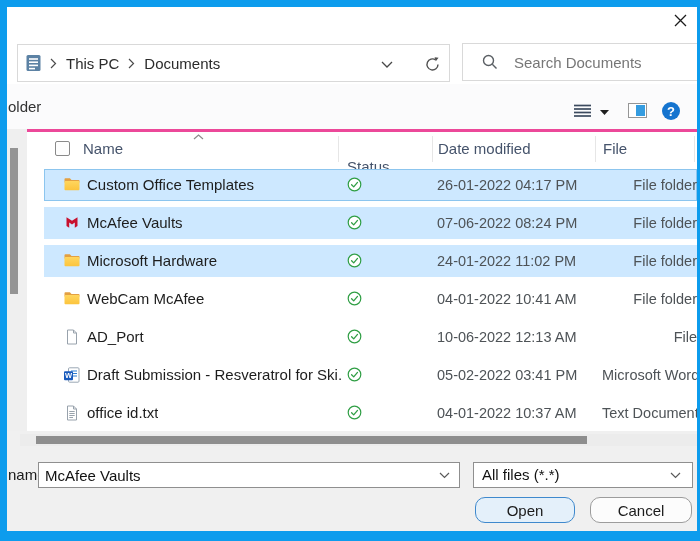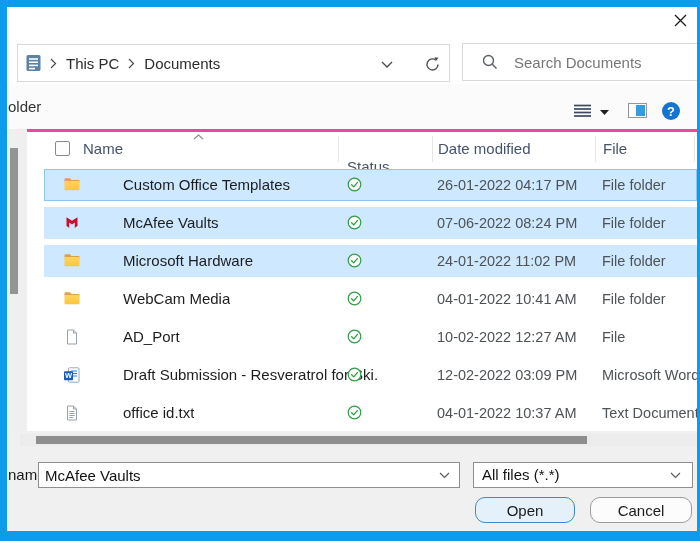--- a/index.html
+++ b/index.html
@@ -36,24 +36,24 @@
   .hdr .lbl{position:absolute;top:0;height:34px;line-height:34px;font-size:15px;color:#45536b;cursor:pointer;white-space:nowrap;}
   .hdr-sep{position:absolute;top:4px;width:1px;height:26px;background:#e6e6e6;}
   .hdr-check{position:absolute;left:28px;top:9px;width:15px;height:15px;border:1px solid #898989;border-radius:2px;background:#fdfdfd;cursor:pointer;}
   .sortcaret{position:absolute;left:166px;top:2px;}
   
   .row{position:relative;height:38px;cursor:pointer;}
   .row .hl{position:absolute;left:17px;right:0;top:3px;bottom:3px;background:transparent;}
   .row.selected .hl{background:var(--sel,#cde8ff);}
   .row.focused .hl{border:1px solid #8cc5ee;}
   .c-icon{position:absolute;left:37px;top:11px;width:16px;height:16px;}
-  .c-name{position:absolute;left:60px;top:0;height:38px;line-height:38px;font-size:15px;color:#1d1d1d;max-width:254px;white-space:nowrap;overflow:hidden;margin-left:36px;}
+  .c-name{position:absolute;left:60px;top:0;height:38px;line-height:38px;font-size:15px;color:#1d1d1d;max-width:254px;white-space:nowrap;overflow:hidden;}
   .c-status{position:absolute;left:320px;top:11px;width:15px;height:15px;}
   .c-date{position:absolute;left:410px;top:0;height:38px;line-height:38px;font-size:14.5px;color:#4e5357;white-space:nowrap;}
-  .c-type{position:absolute;left:575px;top:0;height:38px;line-height:38px;font-size:14.5px;color:#4e5357;white-space:nowrap;width:95px;overflow:hidden;}
+  .c-type{position:absolute;left:575px;top:0;height:38px;line-height:38px;font-size:14.5px;color:#4e5357;white-space:nowrap;width:95px;overflow:hidden;text-align:right;}
   
   .bottompanel{left:7px;top:431px;width:690px;height:100px;background:#f0f0f0;z-index:5;}
   .htrack{left:20px;top:434px;width:677px;height:12px;background:#ececec;z-index:6;}
   .hthumb{left:36px;top:436px;width:551px;height:8px;background:#8e8e8e;z-index:7;cursor:pointer;}
   .fname-label{left:8px;top:462px;height:26px;line-height:26px;font-size:15px;color:#1a1a1a;z-index:7;}
   .fname-input{left:38px;top:462px;width:422px;height:26px;border:1px solid #8f8f8f;background:#fff;z-index:7;}
   .fname-input input{width:100%;height:100%;border:none;outline:none;font-size:15px;color:#111;padding:0 24px 0 6px;background:transparent;}
   .combo-chev{position:absolute;right:9px;top:9px;}
   .ftype-select{left:473px;top:462px;width:220px;height:26px;border:1px solid #8f8f8f;background:#fff;z-index:7;font-size:15px;color:#111;line-height:24px;padding-left:8px;cursor:pointer;}
   .btn{position:absolute;top:497px;height:26px;border-radius:10px;font-size:15px;color:#1b1b1b;z-index:7;display:flex;align-items:center;justify-content:center;cursor:pointer;}
@@ -244,21 +244,21 @@
               <defs>
                 <linearGradient id="fg" x1="0" y1="0" x2="0" y2="1">
                   <stop offset="0" stop-color="#ffd65e"></stop>
                   <stop offset="1" stop-color="#fcc43d"></stop>
                 </linearGradient>
               </defs>
               <path d="M0.5 2.2 Q0.5 1.2 1.4 1.2 H5.9 L7.5 2.9 H14.6 Q15.5 2.9 15.5 3.8 V5.4 H0.5 Z" fill="#e3a042"></path>
               <rect x="0.5" y="3.9" width="15" height="9.3" rx="0.9" fill="url(#fg)"></rect>
             </svg>
           </span>
-    <span class="c-name">WebCam Media</span>
+    <span class="c-name">WebCam McAfee</span>
     <span class="c-status">
             <svg width="15" height="15" viewBox="0 0 15 15">
               <circle cx="7.5" cy="7.5" r="6.3" fill="#fff" stroke="#2f9e44" stroke-width="1.2"></circle>
               <path d="M4.6 7.8 L6.7 9.9 L10.5 5.4" fill="none" stroke="#2f9e44" stroke-width="1.3" stroke-linecap="round" stroke-linejoin="round"></path>
             </svg>
           </span>
     <span class="c-date">04-01-2022 10:41 AM</span>
     <span class="c-type">File folder</span>
   </div>
         <div class="row">
@@ -269,21 +269,21 @@
               <path d="M9.5 1 V4 H12.5" fill="none" stroke="#98a2ac"></path>
             </svg>
           </span>
     <span class="c-name">AD_Port</span>
     <span class="c-status">
             <svg width="15" height="15" viewBox="0 0 15 15">
               <circle cx="7.5" cy="7.5" r="6.3" fill="#fff" stroke="#2f9e44" stroke-width="1.2"></circle>
               <path d="M4.6 7.8 L6.7 9.9 L10.5 5.4" fill="none" stroke="#2f9e44" stroke-width="1.3" stroke-linecap="round" stroke-linejoin="round"></path>
             </svg>
           </span>
-    <span class="c-date">10-02-2022 12:27 AM</span>
+    <span class="c-date">10-06-2022 12:13 AM</span>
     <span class="c-type">File</span>
   </div>
         <div class="row">
     <div class="hl"></div>
     <span class="c-icon">
             <svg width="16" height="16" viewBox="0 0 16 16">
               <rect x="4.5" y="0.8" width="10.5" height="14.4" rx="1" fill="#fff" stroke="#9aa7b4"></rect>
               <line x1="7" y1="4" x2="13" y2="4" stroke="#2b7cd3"></line>
               <line x1="7" y1="6.5" x2="13" y2="6.5" stroke="#2b7cd3"></line>
               <line x1="7" y1="9" x2="13" y2="9" stroke="#2b7cd3"></line>
@@ -291,21 +291,21 @@
               <text x="4.5" y="11" text-anchor="middle" font-size="7.5" font-weight="bold" fill="#fff" font-family="Liberation Sans, sans-serif">W</text>
             </svg>
           </span>
     <span class="c-name">Draft Submission - Resveratrol for Ski...</span>
     <span class="c-status">
             <svg width="15" height="15" viewBox="0 0 15 15">
               <circle cx="7.5" cy="7.5" r="6.3" fill="#fff" stroke="#2f9e44" stroke-width="1.2"></circle>
               <path d="M4.6 7.8 L6.7 9.9 L10.5 5.4" fill="none" stroke="#2f9e44" stroke-width="1.3" stroke-linecap="round" stroke-linejoin="round"></path>
             </svg>
           </span>
-    <span class="c-date">12-02-2022 03:09 PM</span>
+    <span class="c-date">05-02-2022 03:41 PM</span>
     <span class="c-type">Microsoft Word</span>
   </div>
         <div class="row">
     <div class="hl"></div>
     <span class="c-icon">
             <svg width="16" height="16" viewBox="0 0 16 16">
               <path d="M3.5 1 H9.5 L12.5 4 V15 H3.5 Z" fill="#fff" stroke="#98a2ac"></path>
               <path d="M9.5 1 V4 H12.5" fill="none" stroke="#98a2ac"></path>
               <g stroke="#8d99a3" stroke-width="0.9">
                 <line x1="5.3" y1="6.5" x2="10.7" y2="6.5"></line>

